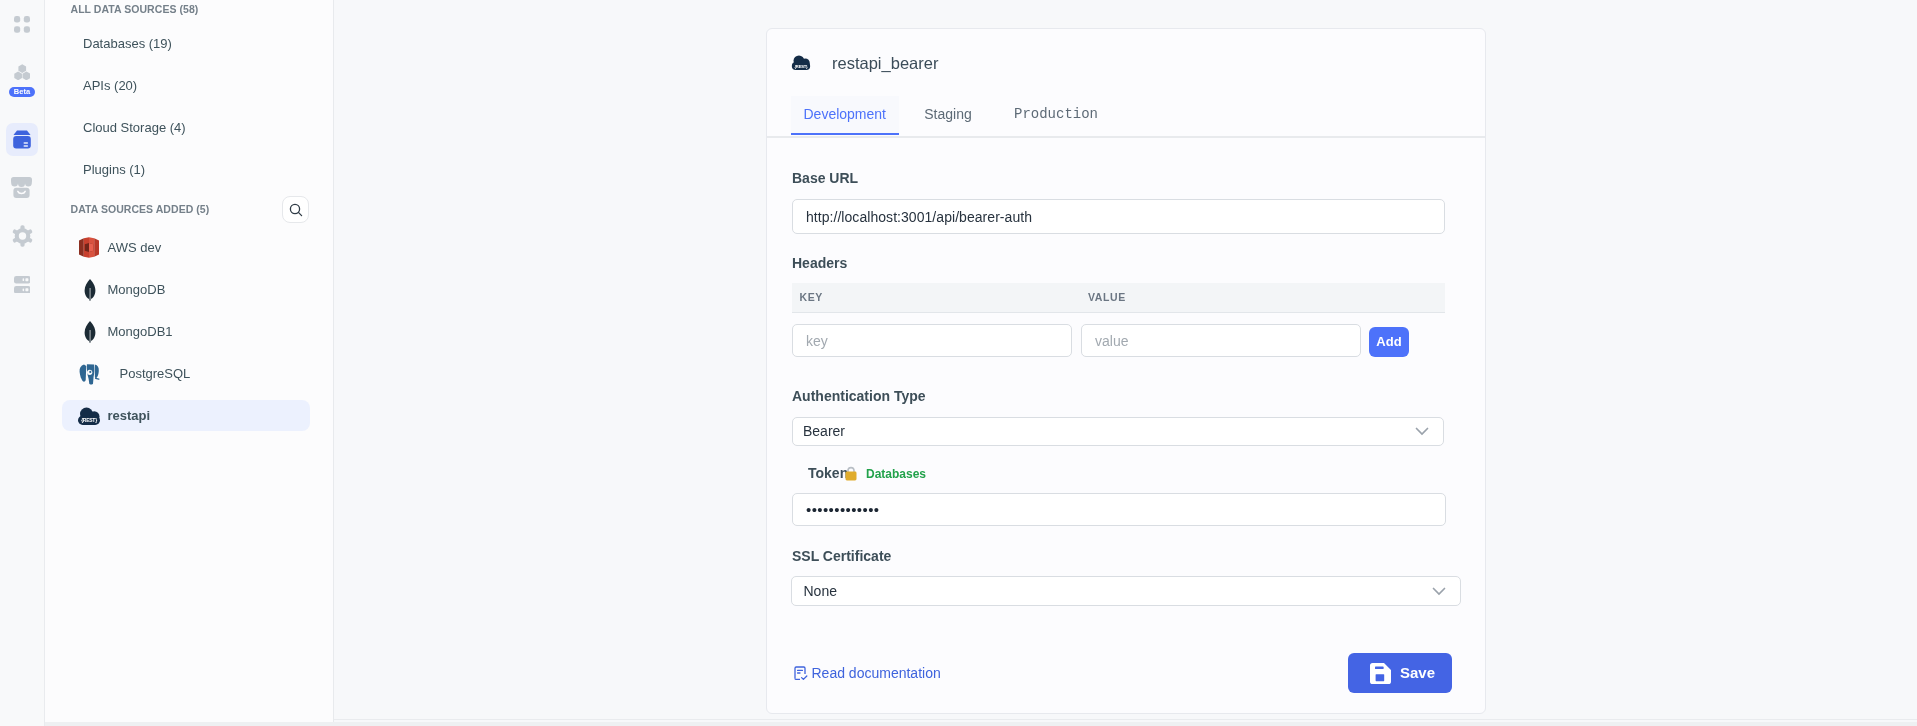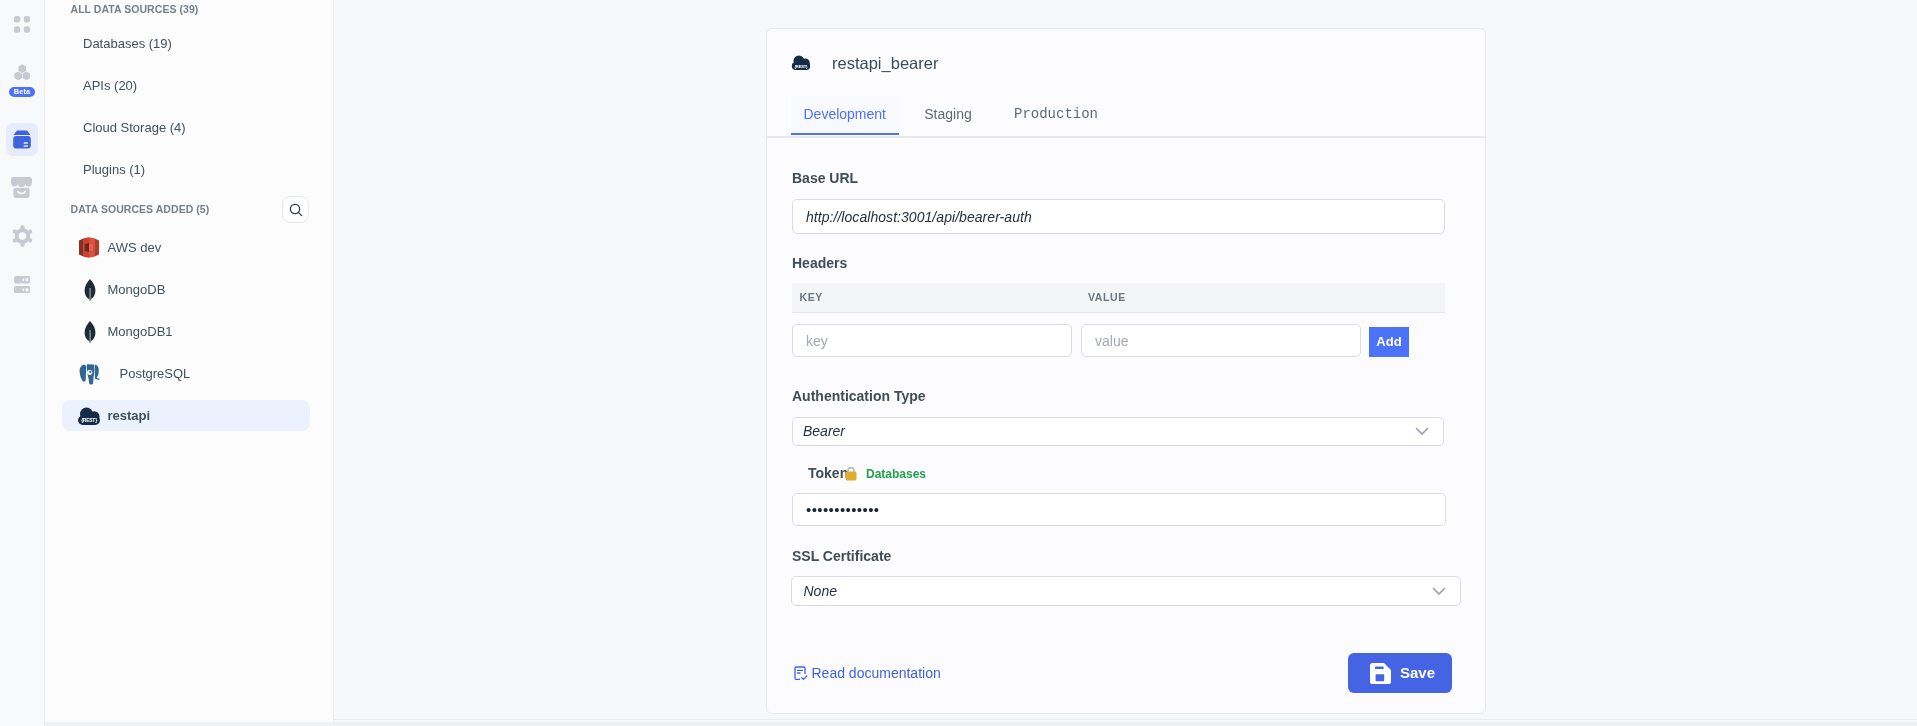--- a/index.html
+++ b/index.html
@@ -8,21 +8,21 @@
   .abs { position:absolute; }
   #rail { left:0; top:0; width:45px; height:726px; background:#f8f9fa; border-right:1px solid #e9ebee; }
   #panel { left:45px; top:0; width:289px; height:726px; background:#fcfcfd; border-right:1px solid #e8eaed; }
   #main { left:334px; top:0; width:1583px; height:726px; background:#f7f8fa; }
   #card { left:766px; top:28px; width:720px; height:686px; background:#fcfcfe; border:1px solid #e7e9ee; border-radius:6px; }
   .sechdr { font-size:10.5px; font-weight:bold; color:#75808a; letter-spacing:0.05px; }
   .item { font-size:13px; color:#3e525b; }
   .lbl { font-size:14px; font-weight:bold; color:#3d4e58; }
   .inp { background:#ffffff; border:1px solid #d9dde2; border-radius:5px; }
   .ph { color:#a2a9b0; font-size:14px; }
-  .val { color:#27323e; font-size:14px;font-style:italic; }
+  .val { color:#27323e; font-size:14px; }
 </style>
 </head>
 <body>
 <div class="abs" id="rail"></div>
 <div class="abs" id="panel"></div>
 <div class="abs" id="main"></div>
 <div class="abs" id="card"></div>
 
 <svg class="abs" style="left:14px;top:16px" width="16" height="17" viewBox="0 0 16 17" fill="#c5cbd1">
   <rect x="0" y="0" width="6.2" height="6.6" rx="2.4"></rect>
@@ -65,21 +65,21 @@
 </svg>
 <svg class="abs" style="left:13.8px;top:275.5px" width="16.5" height="17.5" viewBox="0 0 16.5 17.5" fill="#c5cbd1">
   <rect x="0" y="0" width="16.5" height="7.4" rx="2.2"></rect>
   <rect x="0" y="10.1" width="16.5" height="7.4" rx="2.2"></rect>
   <rect x="8.6" y="2.3" width="1.5" height="2.8" rx="0.7" fill="#f8f9fa"></rect>
     <rect x="11.4" y="2.2" width="3" height="3" rx="0.7" fill="#f8f9fa"></rect>
   <rect x="8.6" y="12.4" width="1.5" height="2.8" rx="0.7" fill="#f8f9fa"></rect>
     <rect x="11.4" y="12.3" width="3" height="3" rx="0.7" fill="#f8f9fa"></rect>
 </svg>
 
-<div class="abs sechdr" style="left:70.5px;top:2.5px;">ALL DATA SOURCES (39)</div>
+<div class="abs sechdr" style="left:70.5px;top:2.5px;">ALL DATA SOURCES (58)</div>
 <div class="abs item" style="left:83px;top:36px;">Databases (19)</div>
 <div class="abs item" style="left:83px;top:78px;">APIs (20)</div>
 <div class="abs item" style="left:83px;top:120px;">Cloud Storage (4)</div>
 <div class="abs item" style="left:83px;top:161.5px;">Plugins (1)</div>
 <div class="abs sechdr" style="left:70.5px;top:202.5px;">DATA SOURCES ADDED (5)</div>
 <div class="abs" style="left:282.4px;top:196px;width:26.5px;height:27px;border-radius:8px;background:#fff;border:1px solid #e6e8eb;"></div>
 <svg class="abs" style="left:289px;top:202.5px" width="14" height="14" viewBox="0 0 14 14" fill="none" stroke="#2f3b46" stroke-width="1.3">
   <circle cx="6" cy="6" r="4.6"></circle>
     <path d="M9.4 9.4 L12.6 12.6" stroke-linecap="round"></path>
 </svg>
@@ -144,21 +144,21 @@
 <div class="abs val" style="left:806px;top:209px;letter-spacing:0.05px;">http://localhost:3001/api/bearer-auth</div>
 
 <div class="abs lbl" style="left:792px;top:255px;">Headers</div>
 <div class="abs" style="left:792px;top:283px;width:653px;height:30px;background:#f3f5f7;border-bottom:1px solid #e2e6ea;"></div>
 <div class="abs" style="left:799.5px;top:291px;font-size:10.5px;font-weight:bold;color:#6b7683;letter-spacing:0.6px;">KEY</div>
 <div class="abs" style="left:1088px;top:291px;font-size:10.5px;font-weight:bold;color:#6b7683;letter-spacing:0.6px;">VALUE</div>
 <div class="abs inp" style="left:792px;top:324px;width:280px;height:32.5px;"></div>
 <div class="abs ph" style="left:806px;top:333px;">key</div>
 <div class="abs inp" style="left:1081px;top:324px;width:280px;height:32.5px;"></div>
 <div class="abs ph" style="left:1095px;top:333px;">value</div>
-<div class="abs" style="left:1369px;top:327px;width:40px;height:30px;border-radius:0;background:#4d72fa;color:#fff;font-size:13px;font-weight:bold;text-align:center;line-height:30px;">Add</div>
+<div class="abs" style="left:1369px;top:327px;width:40px;height:30px;border-radius:6px;background:#4d72fa;color:#fff;font-size:13px;font-weight:bold;text-align:center;line-height:30px;">Add</div>
 
 <div class="abs lbl" style="left:792px;top:388px;">Authentication Type</div>
 <div class="abs inp" style="left:792px;top:416.5px;width:652px;height:29.5px;"></div>
 <div class="abs val" style="left:803px;top:423px;">Bearer</div>
 <svg class="abs" style="left:1415px;top:427px" width="14" height="9" viewBox="0 0 14 9" fill="none" stroke="#9aa2ab" stroke-width="1.7" stroke-linecap="round">
     <path d="M1.5 1.5 L7 7 L12.5 1.5"></path>
   </svg>
 
 <div class="abs lbl" style="left:792px;top:465px;margin-left:16px;">Token</div>
 <svg class="abs" style="left:845px;top:466px" width="12" height="15" viewBox="0 0 12 15">

